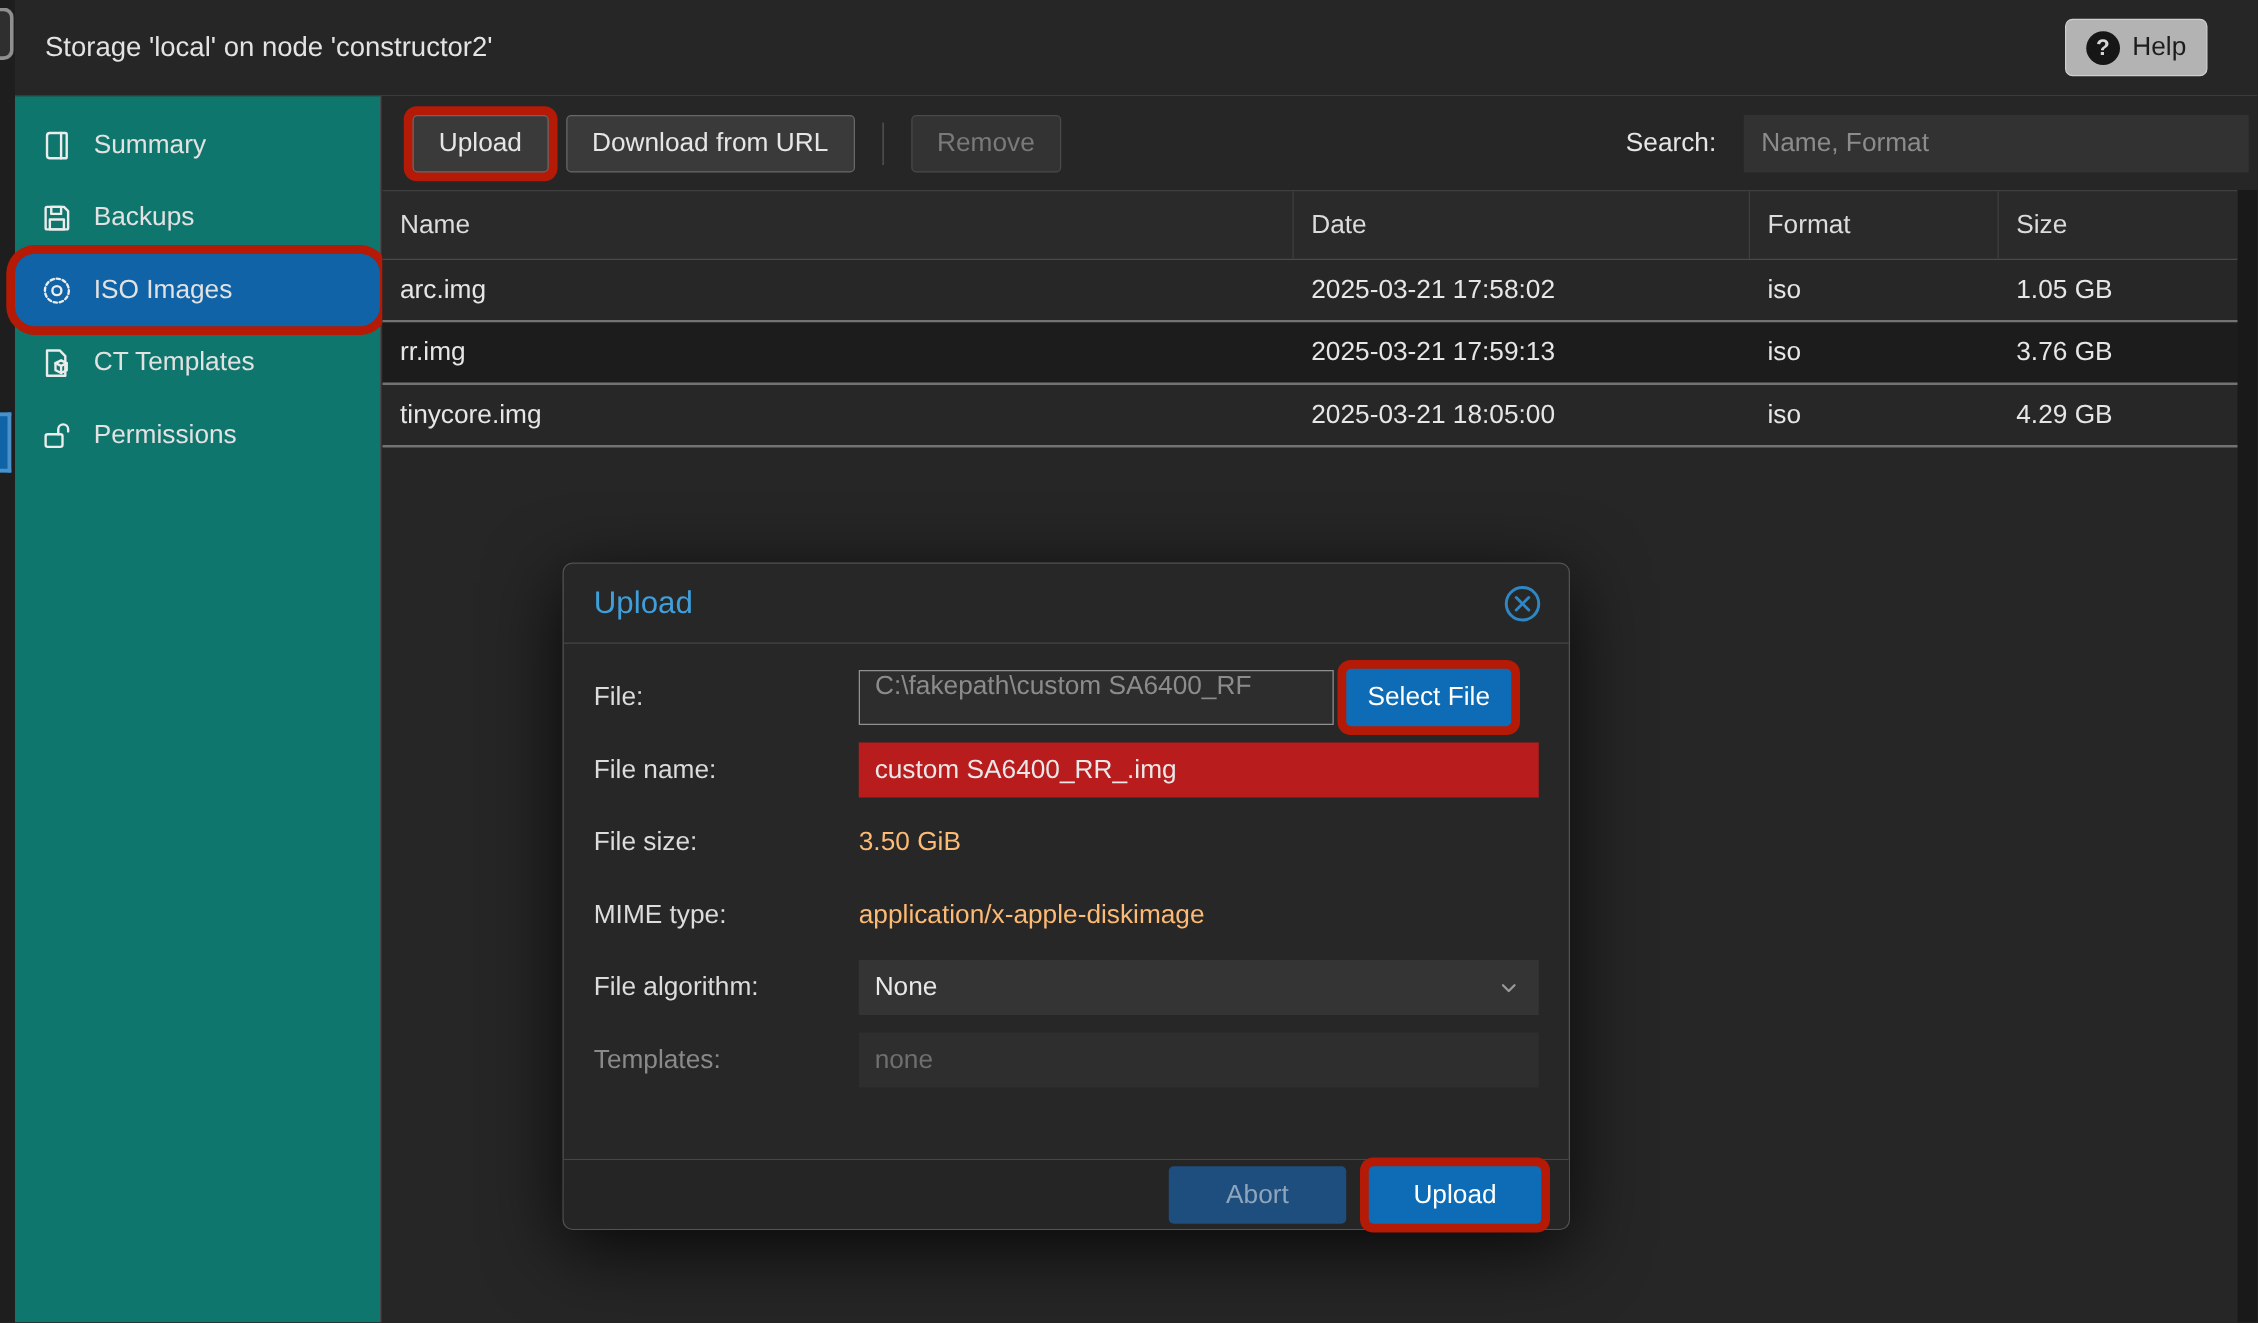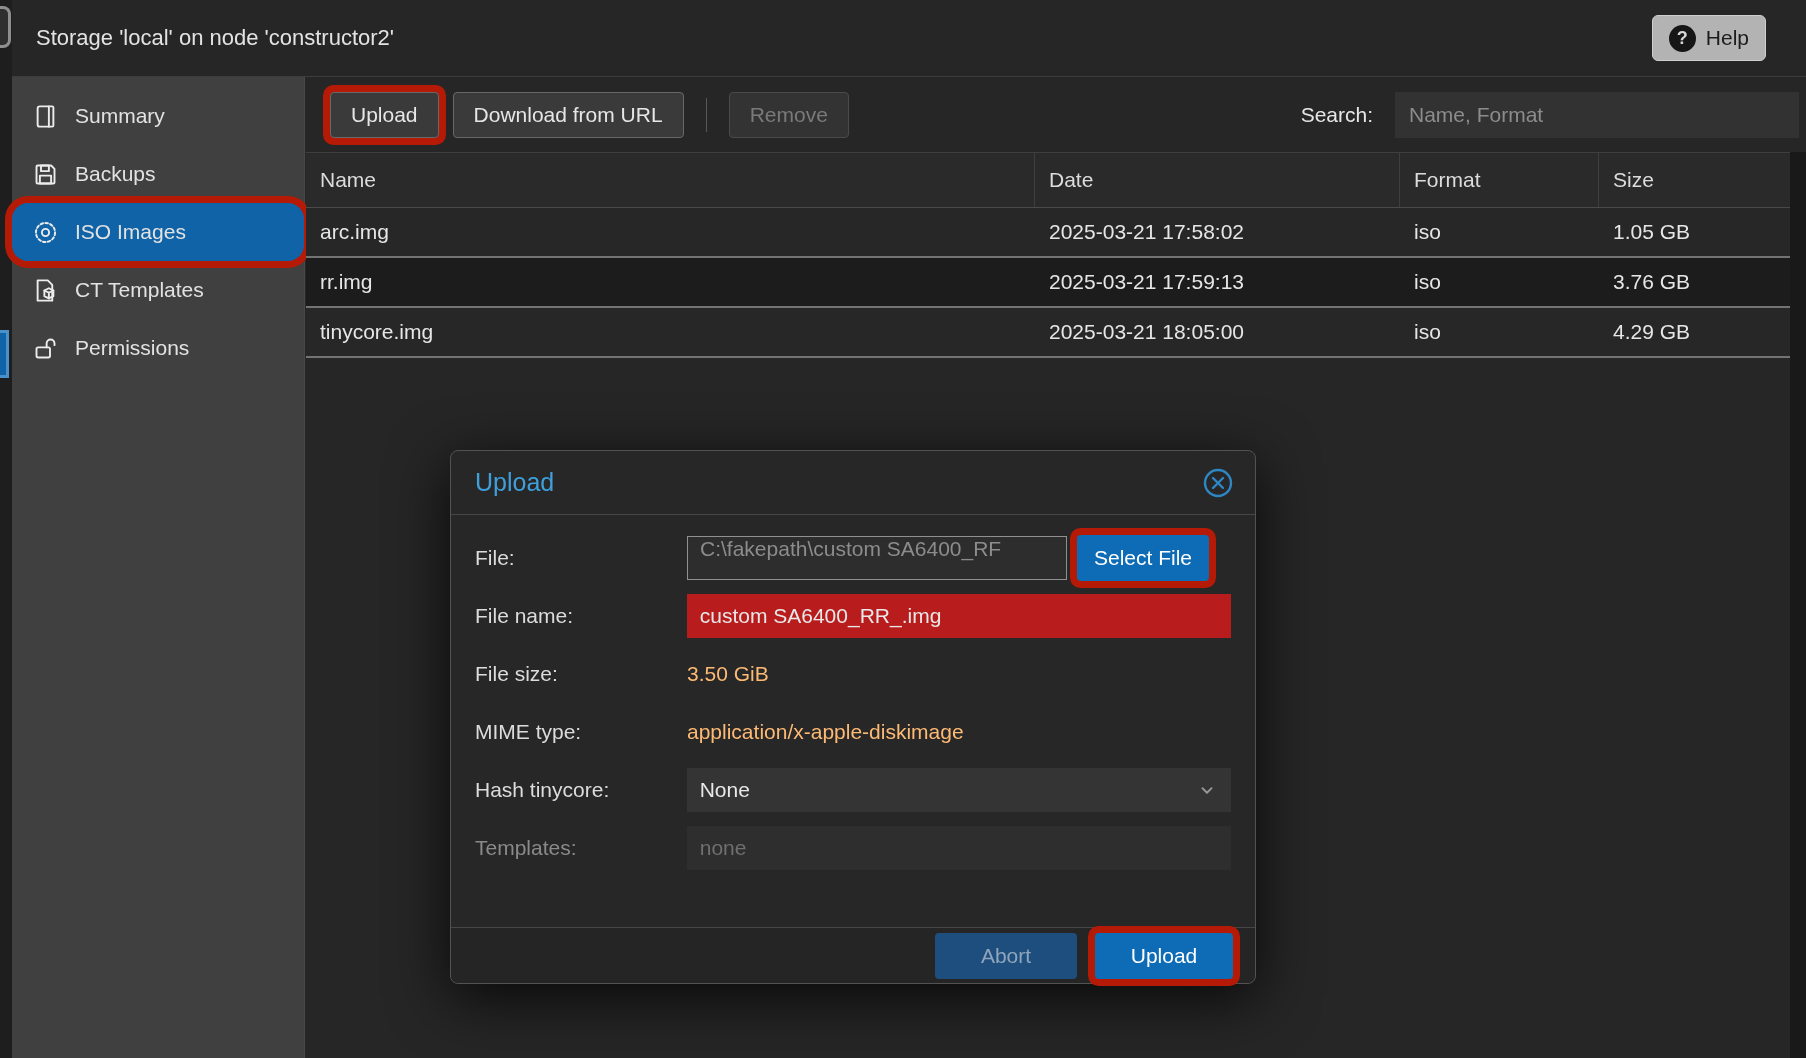--- a/index.html
+++ b/index.html
@@ -36,21 +36,21 @@
   }
   .qmark {
     width:27px; height:27px; border-radius:50%; background:#161616; color:#d6d6d6;
     display:flex; align-items:center; justify-content:center;
     font-weight:bold; font-size:18px;
   }
 
   
   .sidebar {
     position:absolute; left:12px; top:77px; width:293px; bottom:0;
-    background:#404040; border-right:1px solid #484848; padding-top:10px;
+    background:#0f766e; border-right:1px solid #484848; padding-top:10px;
   }
   .nav-item {
     height:58px; display:flex; align-items:center; gap:16px;
     padding-left:20px; color:#e2e2e2; cursor:pointer;
   }
   .nav-item svg { width:27px; height:27px; flex:0 0 27px; }
   .nav-item.selected { background:#0f63a6; border-radius:16px; }
 
   .ring-red { box-shadow:0 0 0 7px #b41a06; }
   .r8 { border-radius:8px; }
@@ -272,21 +272,21 @@
     </div>
     <div class="frow">
       <span class="flabel">File size:</span>
       <span class="static-val">3.50 GiB</span>
     </div>
     <div class="frow">
       <span class="flabel">MIME type:</span>
       <span class="static-val">application/x-apple-diskimage</span>
     </div>
     <div class="frow">
-      <span class="flabel">Hash tinycore:</span>
+      <span class="flabel">File algorithm:</span>
       <div class="select-box">
         <span>None</span>
         <svg viewBox="0 0 24 24">
           <path d="M7 10l5 5 5-5" fill="none" stroke="#9a9a9a" stroke-width="2" stroke-linecap="round" stroke-linejoin="round"></path>
         </svg>
       </div>
     </div>
     <div class="frow">
       <span class="flabel muted">Templates:</span>
       <input class="checksum-input" type="text" disabled="" placeholder="none" style="">

